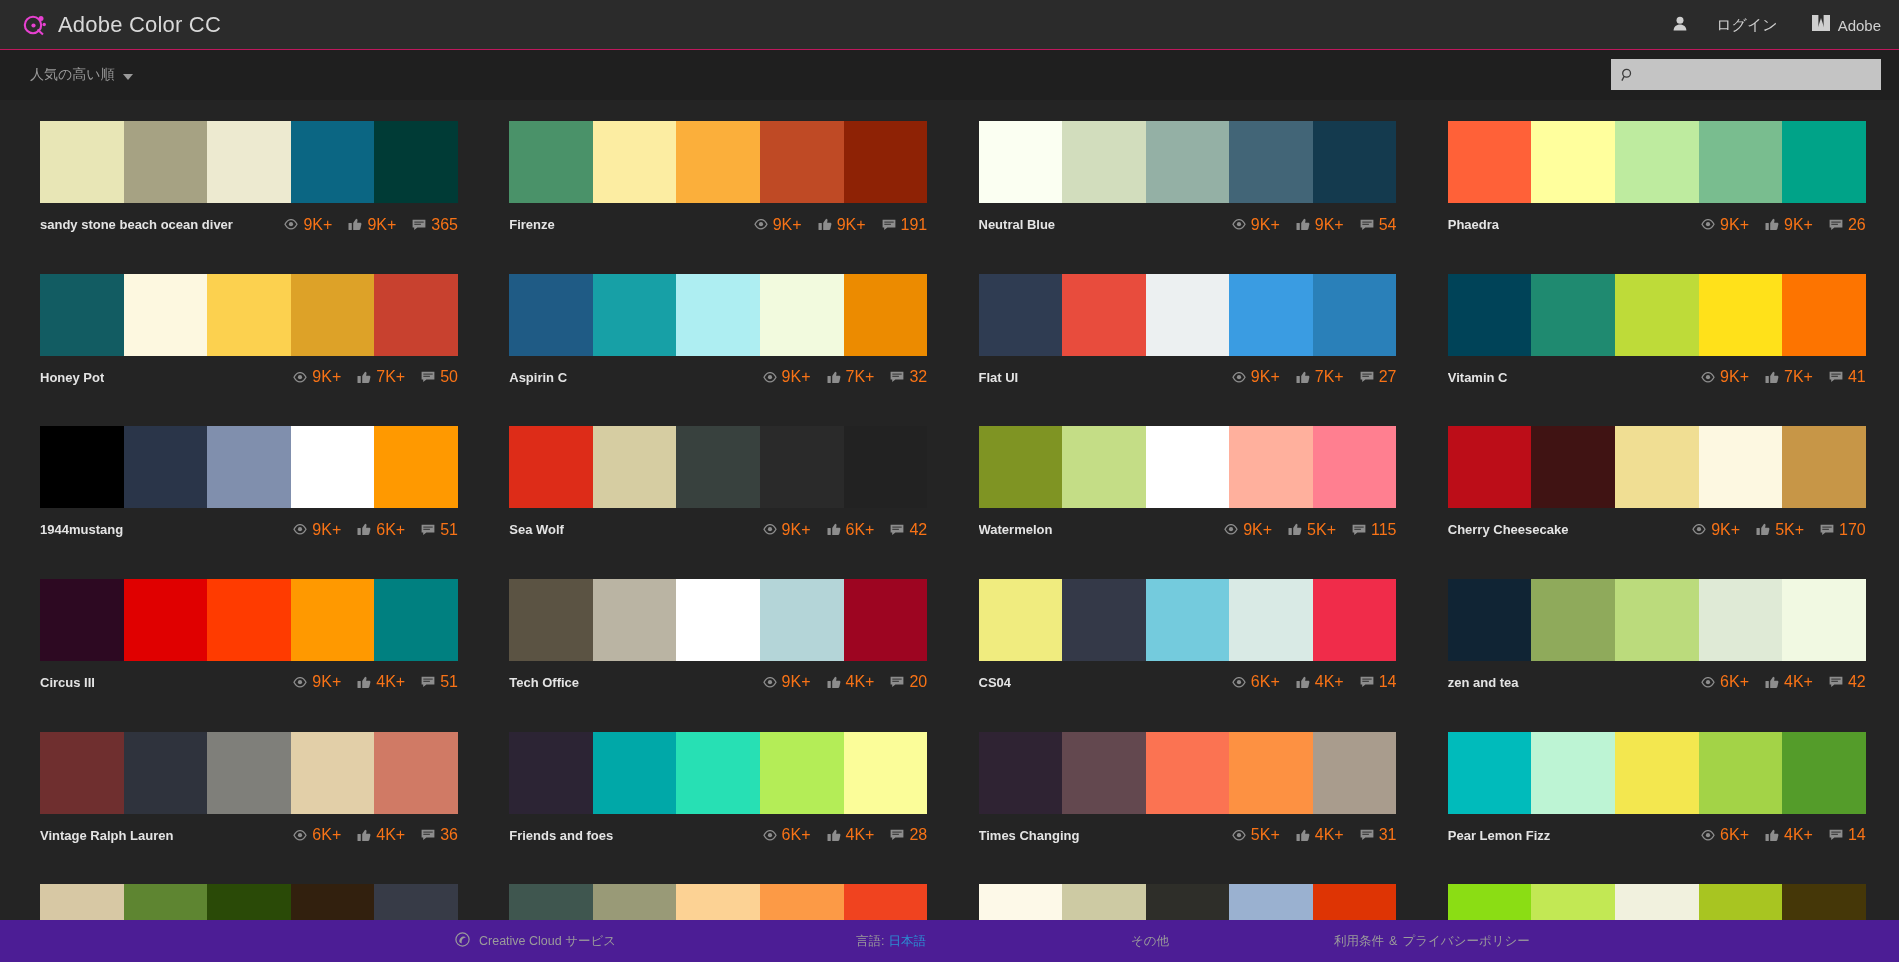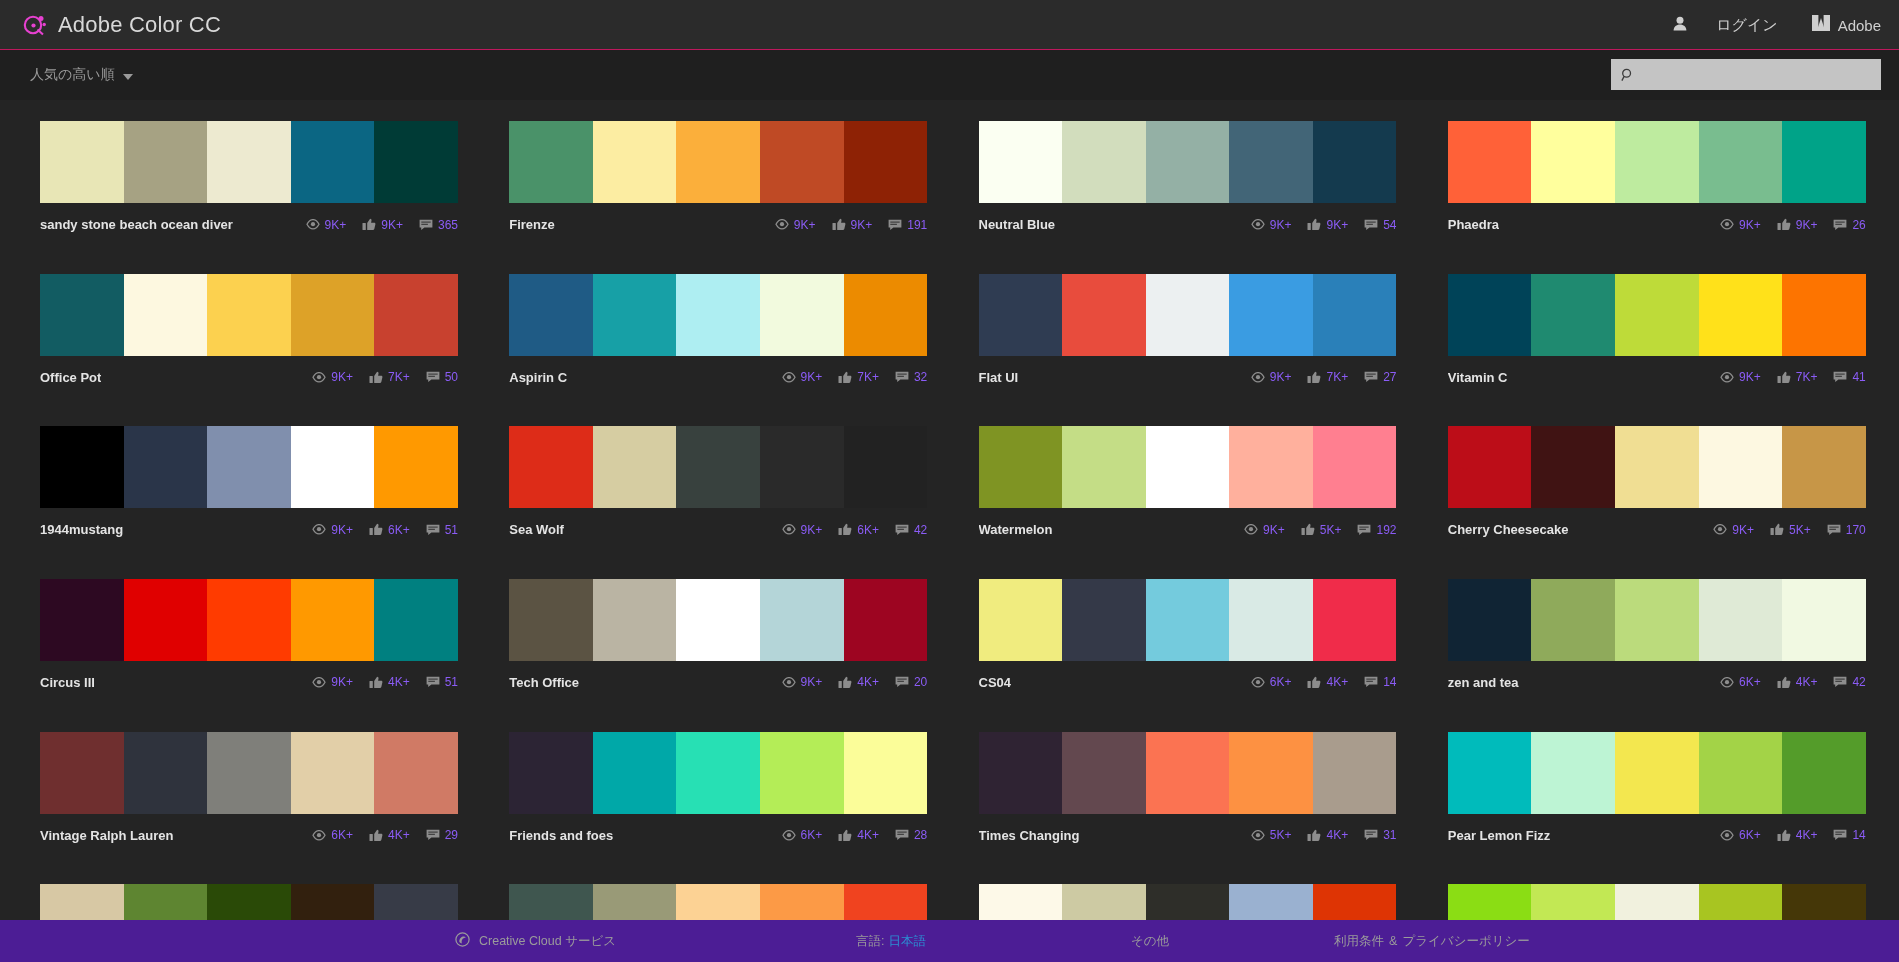--- a/index.html
+++ b/index.html
@@ -88,21 +88,21 @@
     display: flex; align-items: center; justify-content: space-between;
     height: 34px; padding-top: 9px;
   }
   .card-title {
     font-size: 13px; color: #e4e4e4; font-weight: bold;
     white-space: nowrap; overflow: hidden; text-overflow: ellipsis;
     max-width: 235px;
   }
   .stats { display: flex; align-items: center; }
   .stat { display: flex; align-items: center; margin-left: 16px; }
-  .stat .num { font-size: 12px; color: #8b5cf6; margin-left: 5px; }
+  .stat .num { font-size: 16px; color: #f97316; margin-left: 5px; }
   .stat .gi { display: flex; align-items: center; }
 
   
   #footer {
     position: absolute; left: 0; bottom: 0;
     width: 100%; height: 42px;
     background: #4c1d95;
     display: flex; align-items: center;
     font-size: 12.5px; color: #9b9b9b;
   }
@@ -344,21 +344,21 @@
     </div>
     <div class="card">
       <div class="swatches">
         <div class="swatch" style="background: rgb(18, 92, 98);"></div>
         <div class="swatch" style="background: rgb(253, 248, 224);"></div>
         <div class="swatch" style="background: rgb(252, 209, 79);"></div>
         <div class="swatch" style="background: rgb(221, 162, 40);"></div>
         <div class="swatch" style="background: rgb(200, 65, 47);"></div>
       </div>
       <div class="card-meta">
-        <div class="card-title">Office Pot</div>
+        <div class="card-title">Honey Pot</div>
         <div class="stats">
           <div class="stat">
             <span class="gi">
               <svg width="14" height="11" viewBox="0 0 14 11">
                 <path d="M7 0.6C3.4 0.6 1 5.2 1 5.2s2.4 4.6 6 4.6 6-4.6 6-4.6S10.6 0.6 7 0.6z" fill="none" stroke="#8d8d8d" stroke-width="1.3"></path>
                 <circle cx="7" cy="5.2" r="2.1" fill="#8d8d8d"></circle>
               </svg>
             </span>
             <span class="num">9K+</span>
           </div>
@@ -624,21 +624,21 @@
             <span class="num">5K+</span>
           </div>
           <div class="stat">
             <span class="gi">
               <svg width="14" height="12" viewBox="0 0 14 12">
                 <path d="M0.6 0.8h12.8v7.6H5.4L2.2 11V8.4H0.6z" fill="#8d8d8d"></path>
                 <rect x="2.3" y="2.6" width="9.4" height="1" fill="#303030"></rect>
                 <rect x="2.3" y="4.8" width="6.6" height="1" fill="#303030"></rect>
               </svg>
             </span>
-            <span class="num">192</span>
+            <span class="num">115</span>
           </div>
         </div>
       </div>
     </div>
     <div class="card">
       <div class="swatches">
         <div class="swatch" style="background: rgb(188, 13, 24);"></div>
         <div class="swatch" style="background: rgb(64, 19, 19);"></div>
         <div class="swatch" style="background: rgb(240, 222, 147);"></div>
         <div class="swatch" style="background: rgb(253, 248, 225);"></div>
@@ -876,21 +876,21 @@
             <span class="num">4K+</span>
           </div>
           <div class="stat">
             <span class="gi">
               <svg width="14" height="12" viewBox="0 0 14 12">
                 <path d="M0.6 0.8h12.8v7.6H5.4L2.2 11V8.4H0.6z" fill="#8d8d8d"></path>
                 <rect x="2.3" y="2.6" width="9.4" height="1" fill="#303030"></rect>
                 <rect x="2.3" y="4.8" width="6.6" height="1" fill="#303030"></rect>
               </svg>
             </span>
-            <span class="num">29</span>
+            <span class="num">36</span>
           </div>
         </div>
       </div>
     </div>
     <div class="card">
       <div class="swatches">
         <div class="swatch" style="background: rgb(44, 36, 52);"></div>
         <div class="swatch" style="background: rgb(0, 168, 168);"></div>
         <div class="swatch" style="background: rgb(39, 224, 180);"></div>
         <div class="swatch" style="background: rgb(180, 237, 87);"></div>

